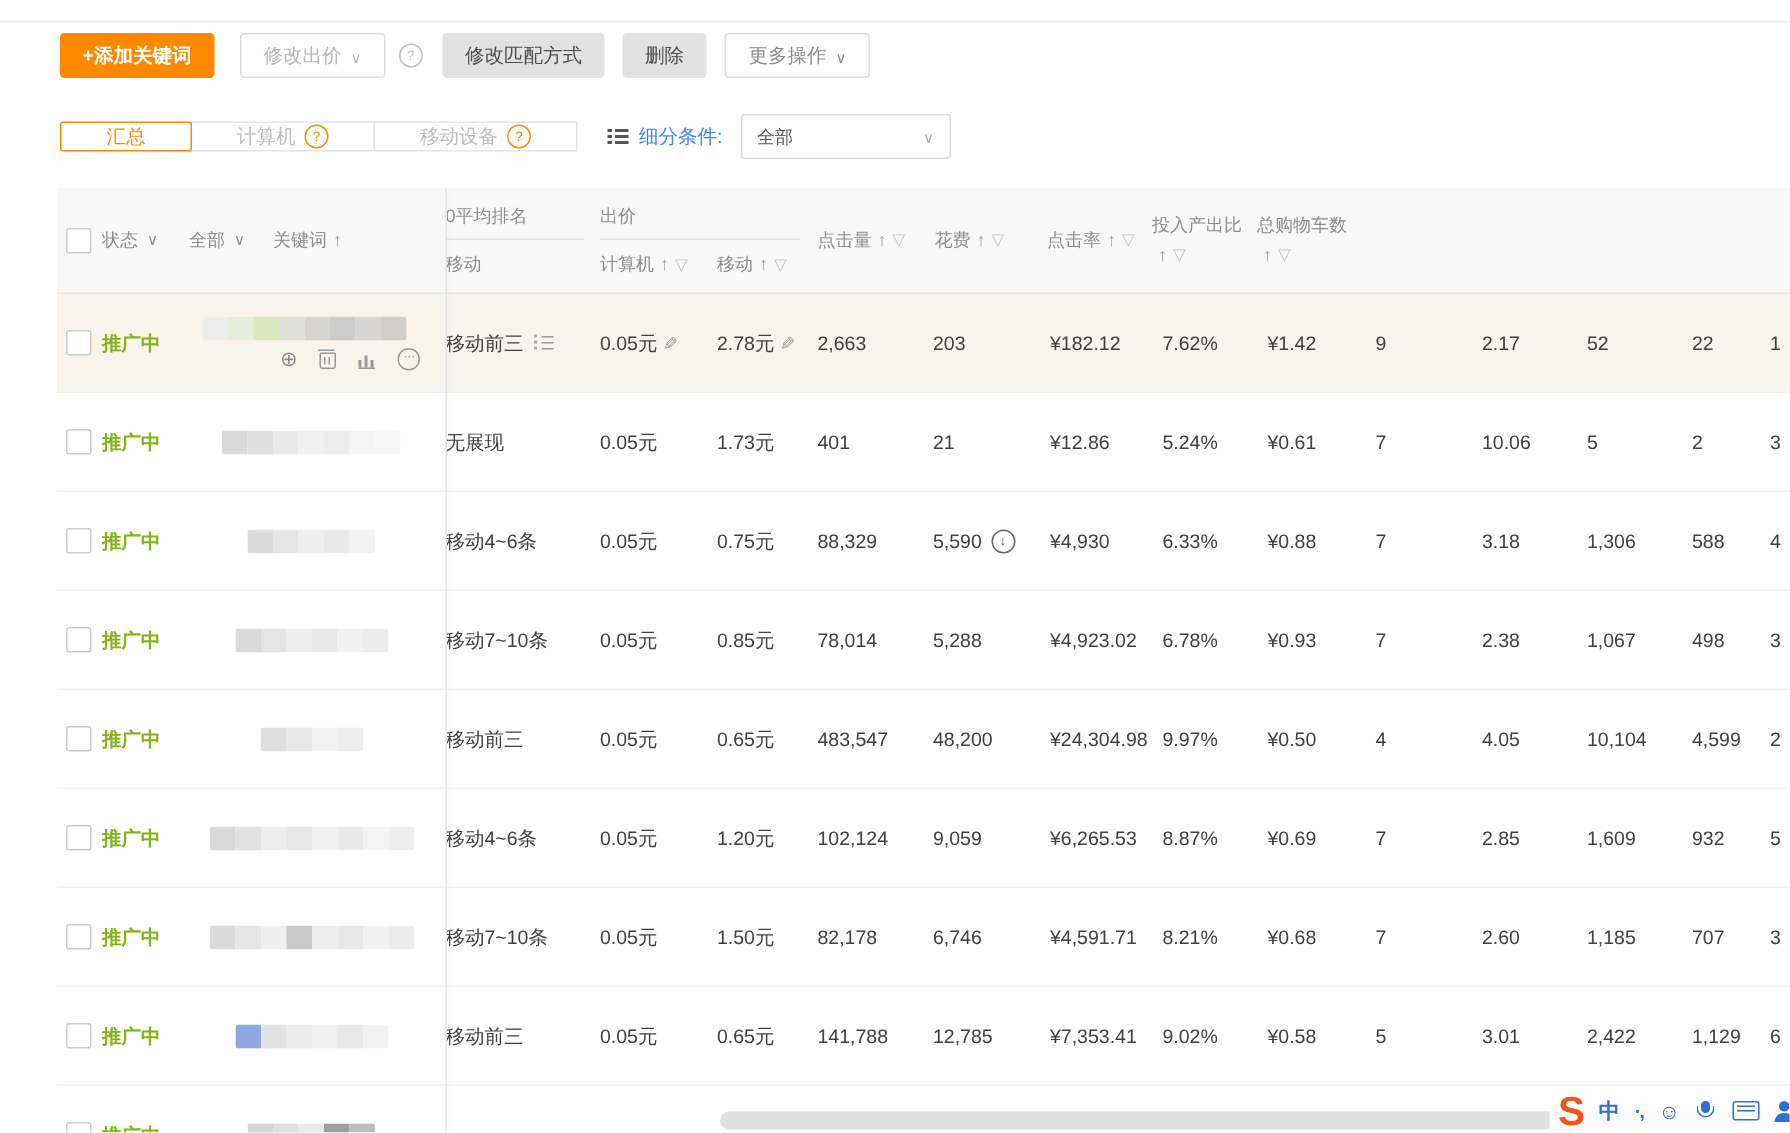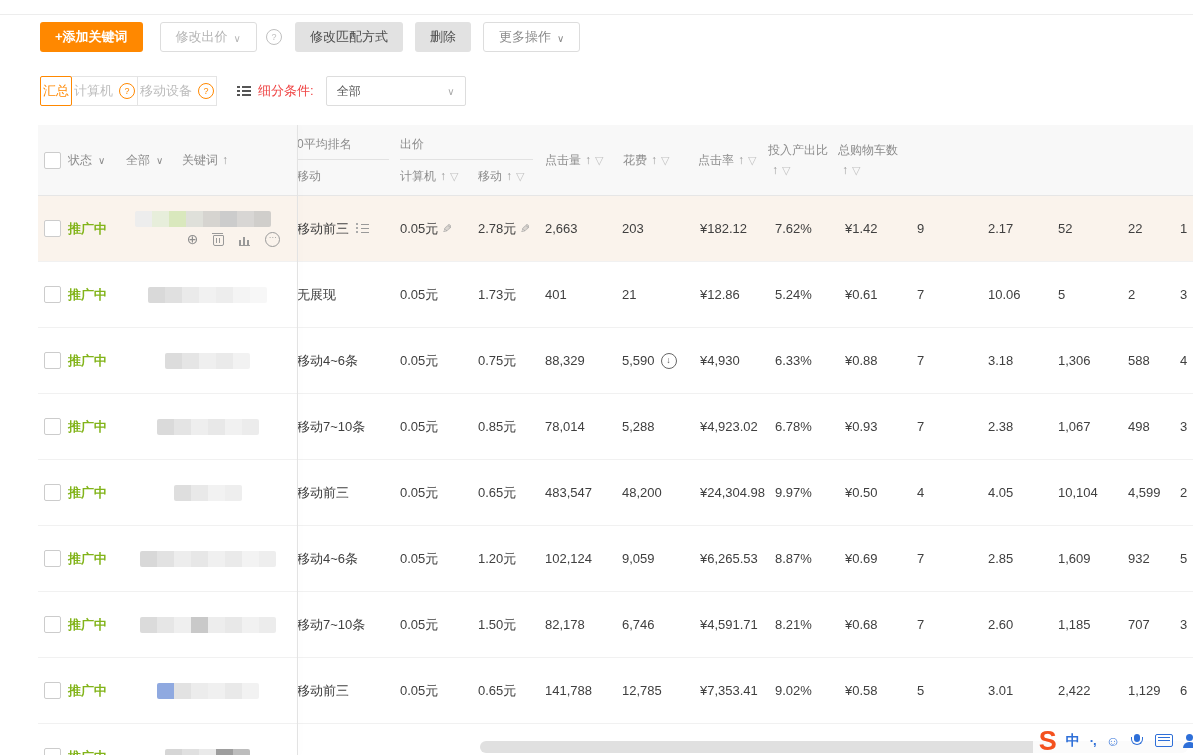--- a/index.html
+++ b/index.html
@@ -21,32 +21,32 @@
   .btn-more{color:#8a8a8a;margin-left:0}
   .qmark{display:inline-flex;width:14px;height:14px;border:1px solid currentColor;border-radius:50%;
          align-items:center;justify-content:center;flex:none}
   .qmark::before{content:"?";font-size:9px;line-height:1}
   .toolbar .qmark{color:#c0c0c0;margin-right:13px}
   .caret{display:inline-block;margin-left:6px}
   .caret::before{content:"∨";font-size:10px}
 
   
   .tabbar{position:absolute;left:40px;top:76px;display:flex;align-items:center}
-  .tab{height:30px;box-sizing:border-box;padding:0 2px;border:1px solid #e4e4e4;margin-left:-1px;
+  .tab{height:20px;box-sizing:border-box;padding:0 30px;border:1px solid #e4e4e4;margin-left:-1px;
        display:flex;align-items:center;gap:6px;font-size:13px;color:#bdbdbd;background:#fff;cursor:pointer}
   .tab:first-child{margin-left:0;border-radius:2px 0 0 2px}
   .tab:last-child{border-radius:0 2px 2px 0}
   .tab.active{border:1px solid var(--orange);color:var(--orange);z-index:2;border-radius:2px}
   .tab .qmark{color:var(--orange)}
   .icon-list{width:14px;height:10px;position:relative;margin-left:20px}
   .icon-list::before{content:"";position:absolute;left:0;top:0;width:3px;height:2px;background:#555;
         box-shadow:0 4px 0 #555,0 8px 0 #555}
   .icon-list::after{content:"";position:absolute;left:5px;top:0;width:9px;height:2px;background:#555;
         box-shadow:0 4px 0 #555,0 8px 0 #555}
-  .filter-label{font-size:13px;color:#ef4444;margin-left:7px}
+  .filter-label{font-size:13px;color:#3b82f6;margin-left:7px}
   .select{width:140px;height:30px;box-sizing:border-box;border:1px solid #ddd;border-radius:2px;
         display:flex;align-items:center;justify-content:space-between;padding:0 10px;
         font-size:12px;color:#555;margin-left:12px;background:#fff;cursor:pointer}
   .select .caret{color:#aaa}
 
   
   .table{position:absolute;left:38px;top:125px;width:1202px;height:630px;overflow:hidden}
   .v-divider{position:absolute;left:259px;top:0;height:630px;width:1px;background:#e3e3e3;
         box-shadow:2px 0 5px rgba(0,0,0,.05);z-index:3}
   .thead{display:flex;height:71px;background:#f8f8f8;border-bottom:1px solid #e6e6e6;box-sizing:border-box}

